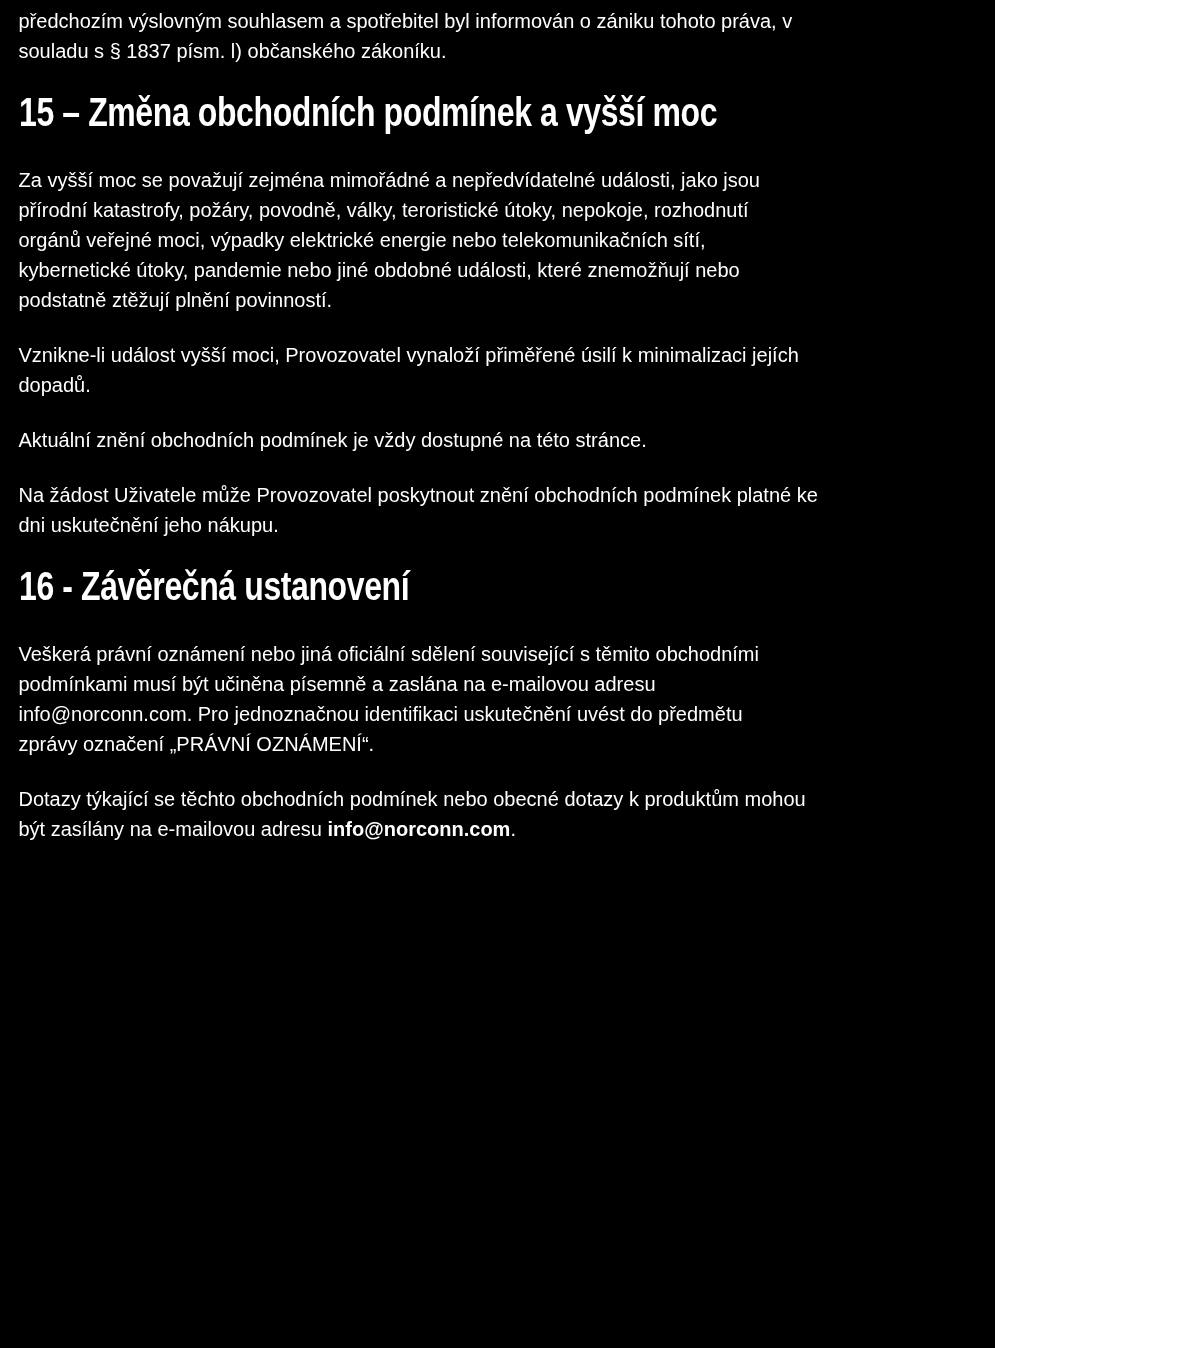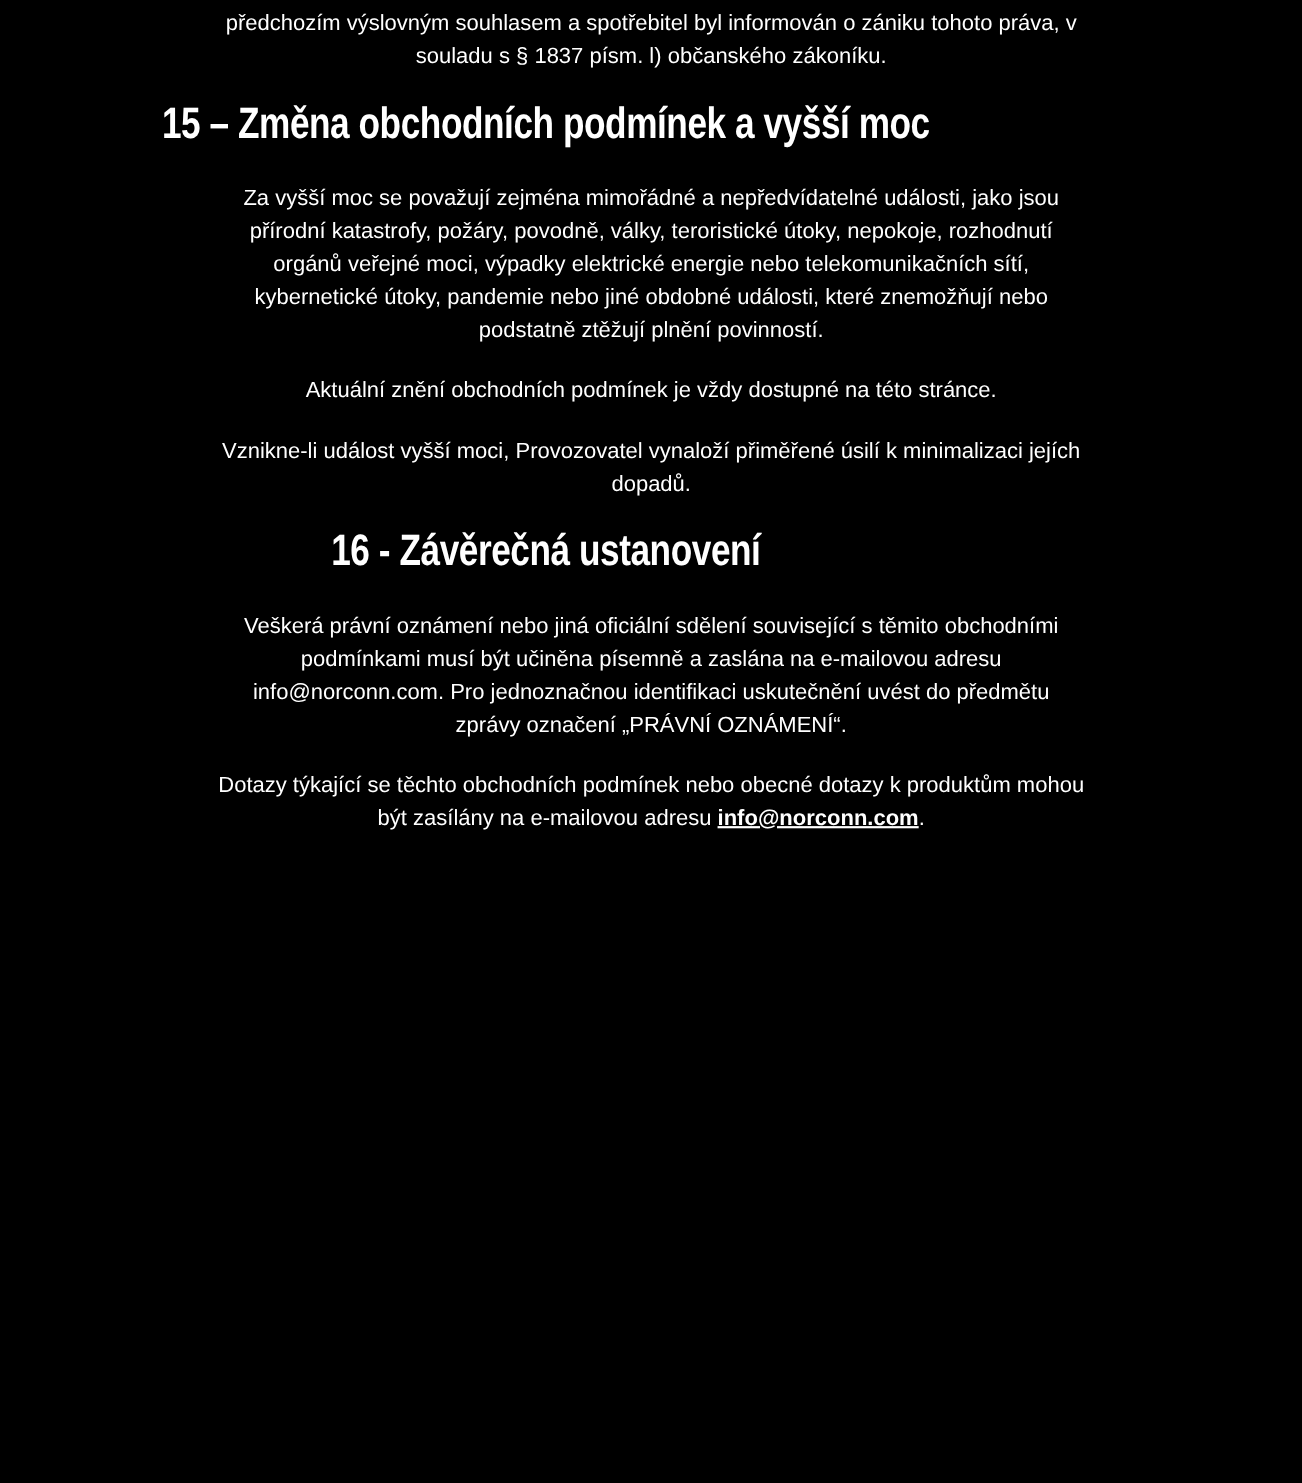--- a/index.html
+++ b/index.html
@@ -1,24 +1,23 @@
 <!DOCTYPE html>
 <html lang="cs"><head>
 <meta charset="utf-8">
 <style>
   html, body {
     margin: 0;
     padding: 0;
   }
   .page {
-    width: 1184px;
+    width: 995px;
     height: 1348px;
     background: #000000;
     overflow: hidden;
-    text-align: center;
   }
   .content {
     width: 958px;
     margin: 0 auto;
     padding-top: 6px;
     color: #ffffff;
     font-family: "Liberation Sans", sans-serif;
     font-size: 20px;
     line-height: 30px;
     font-weight: 400;
@@ -33,21 +32,20 @@
     font-size: 40px;
     line-height: 42px;
     margin: 20px 0 32px 0;
     white-space: nowrap;
     transform: scaleX(0.8);
     transform-origin: 0 50%;
     letter-spacing: -0.5px;
   }
   strong.email-bold {
     font-weight: 700;
-    text-decoration: underline;
   }
 </style>
 </head>
 <body>
 
 <div class="page">
   <div class="content">
 
     <p class="para">předchozím výslovným souhlasem a spotřebitel byl informován o zániku tohoto práva, v
 souladu s § 1837 písm. l) občanského zákoníku.</p>
@@ -55,27 +53,29 @@
 
     <h2 class="heading">15 – Změna obchodních podmínek a vyšší moc</h2>
 
 
     <p class="para">Za vyšší moc se považují zejména mimořádné a nepředvídatelné události, jako jsou
 přírodní katastrofy, požáry, povodně, války, teroristické útoky, nepokoje, rozhodnutí
 orgánů veřejné moci, výpadky elektrické energie nebo telekomunikačních sítí,
 kybernetické útoky, pandemie nebo jiné obdobné události, které znemožňují nebo
 podstatně ztěžují plnění povinností.</p>
 
-    <p class="para">Aktuální znění obchodních podmínek je vždy dostupné na této stránce.</p>
-
     <p class="para">Vznikne-li událost vyšší moci, Provozovatel vynaloží přiměřené úsilí k minimalizaci jejích
 dopadů.</p>
 
+    <p class="para">Aktuální znění obchodních podmínek je vždy dostupné na této stránce.</p>
 
 
+
+    <p class="para">Na žádost Uživatele může Provozovatel poskytnout znění obchodních podmínek platné ke
+dni uskutečnění jeho nákupu.</p>
 
     <h2 class="heading">16 - Závěrečná ustanovení</h2>
 
     <p class="para">Veškerá právní oznámení nebo jiná oficiální sdělení související s těmito obchodními
 podmínkami musí být učiněna písemně a zaslána na e-mailovou adresu
 info@norconn.com. Pro jednoznačnou identifikaci uskutečnění uvést do předmětu
 zprávy označení „PRÁVNÍ OZNÁMENÍ“.</p>
 
 
     <p class="para"><span>Dotazy týkající se těchto obchodních podmínek nebo obecné dotazy k produktům mohou

